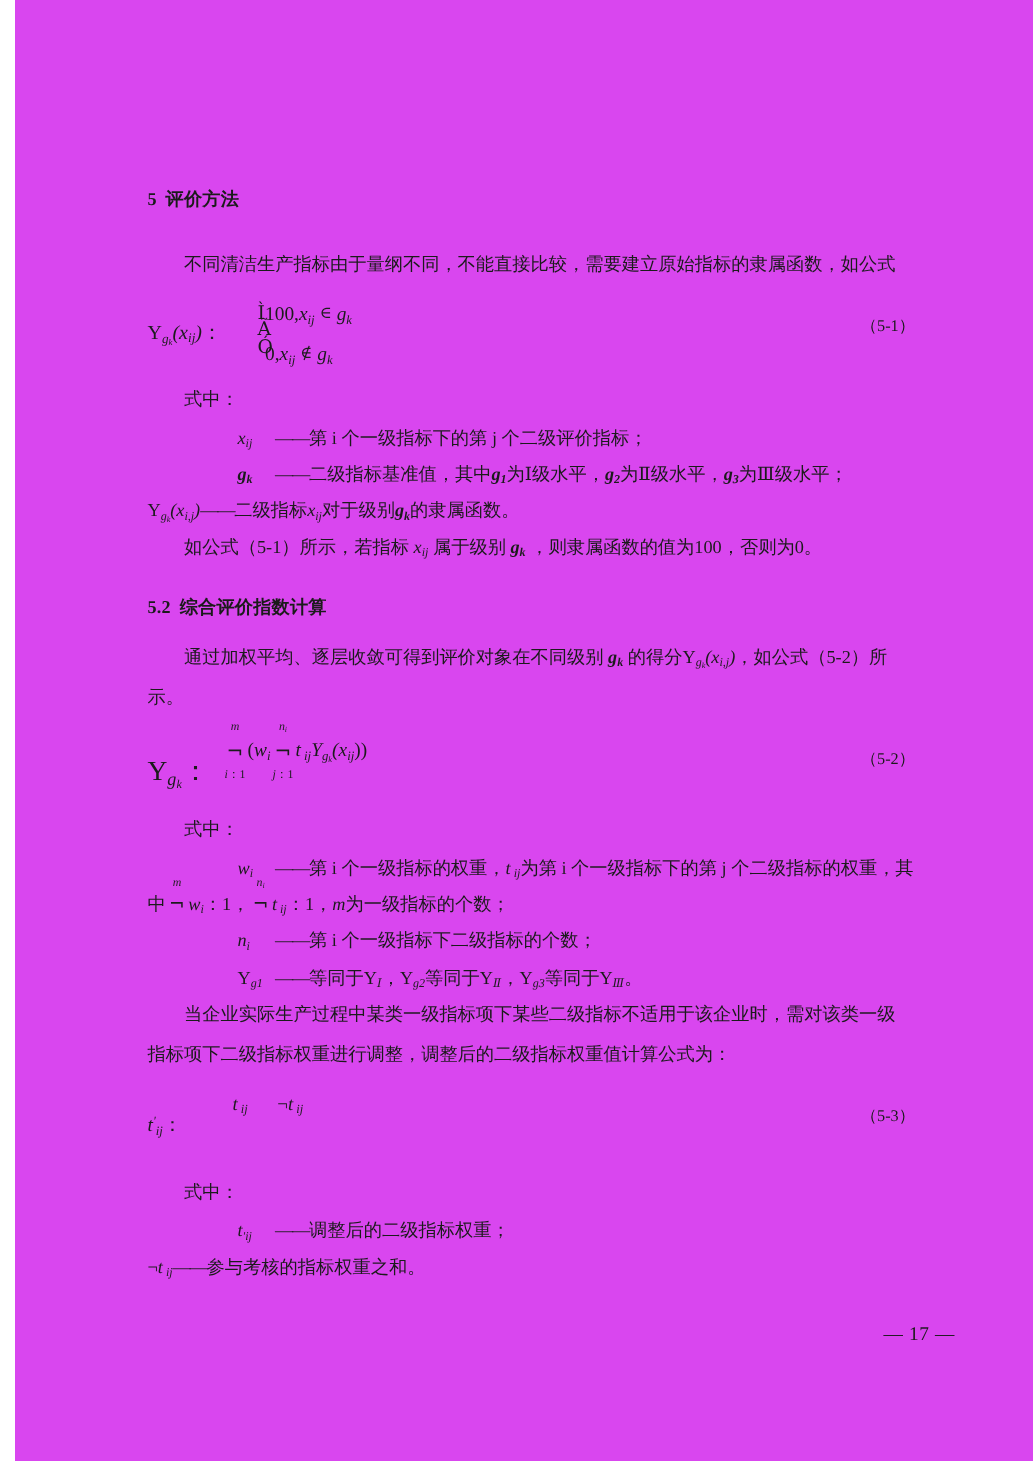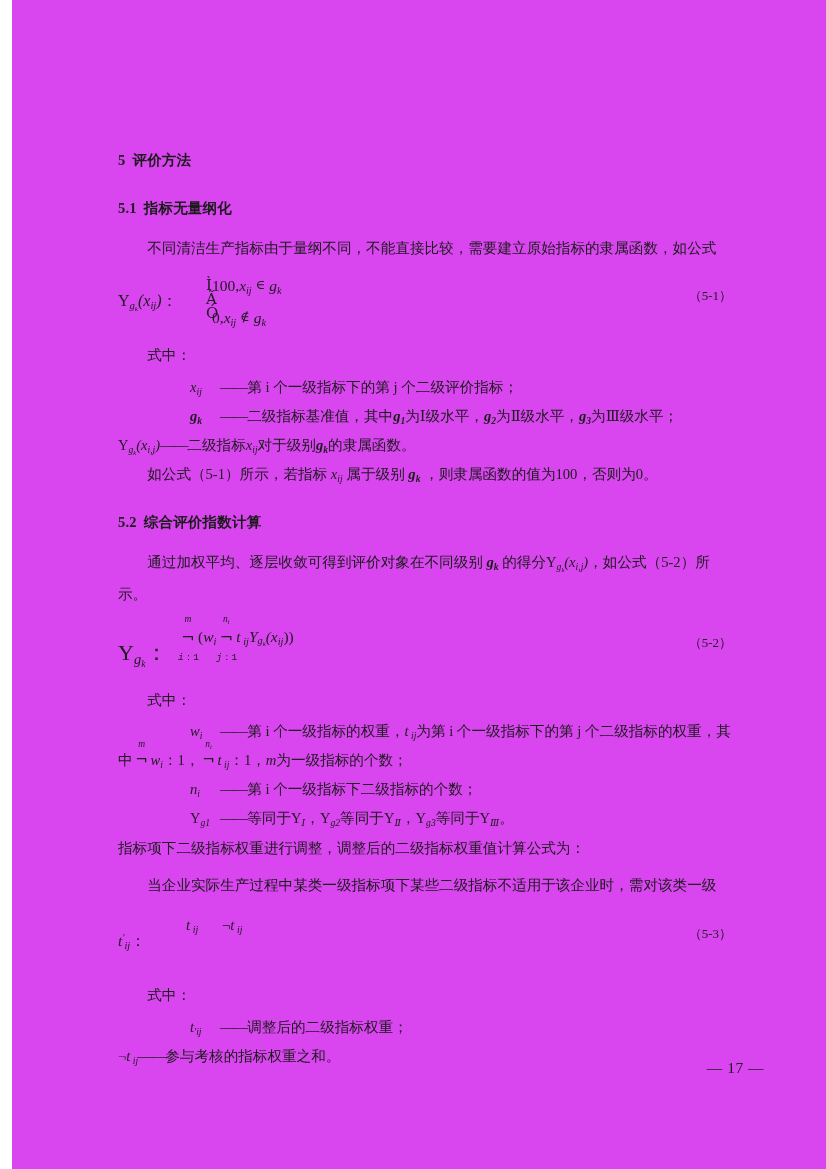--- a/index.html
+++ b/index.html
@@ -187,21 +187,21 @@
     font-family: "Liberation Serif", serif;
     text-align: center;
     white-space: nowrap;
   }
   .sumop .bot {
     position: absolute;
     left: 0; right: 0;
     bottom: -16px;
     font-size: 9.5px;
     font-style: italic;
-    font-family: Liberation Mono, monospace;
+    font-family: Liberation Serif, serif;
     text-align: center;
     white-space: nowrap;
   }
   .sumop.inline-sum {
     width: 18px;
     font-size: 15px;
     vertical-align: baseline;
   }
   .sumop.inline-sum .top { top: -13px; }
 
@@ -240,23 +240,20 @@
 </head>
 <body>
 
 <div class="page">
   <div class="content">
 
     <div class="h1">
       <span class="num">5</span><span>评价方法</span>
     </div>
 
-    <div class="h2">
-      <span class="num">5.1</span><span>指标无量纲化</span>
-    </div>
 
     <p class="para indent tight">
       <span>不同清洁生产指标由于量纲不同，不能直接比较，需要建立原始指标的隶属函数，如公式</span>
     </p>
 
     <div class="eq eq1">
       <span class="lhs mi">
         <span class="rom">Y</span><sub><span>g</span><sub><span>k</span></sub></sub><span>(x</span><sub><span>ij</span></sub><span>)</span><span class="rom">：</span>
       </span>
       <span class="brace">
@@ -330,25 +327,25 @@
     </div>
 
     <div class="defline">
       <span class="mi sym"><span>n</span><sub><span>i</span></sub></span><span class="dash">——</span><span>第 i 个一级指标下二级指标的个数；</span>
     </div>
 
     <div class="defline">
       <span class="mi sym"><span class="rom">Y</span><sub><span>g1</span></sub></span><span class="dash">——</span><span>等同于</span><span class="mi"><span class="rom">Y</span><sub><span>Ⅰ</span></sub></span><span>，</span><span class="mi"><span class="rom">Y</span><sub><span>g2</span></sub></span><span>等同于</span><span class="mi"><span class="rom">Y</span><sub><span>Ⅱ</span></sub></span><span>，</span><span class="mi"><span class="rom">Y</span><sub><span>g3</span></sub></span><span>等同于</span><span class="mi"><span class="rom">Y</span><sub><span>Ⅲ</span></sub></span><span>。</span>
     </div>
 
+    <p class="para indent tight">
+      <span>当企业实际生产过程中某类一级指标项下某些二级指标不适用于该企业时，需对该类一级</span>
+    </p>
     <p class="para">
       <span>指标项下二级指标权重进行调整，调整后的二级指标权重值计算公式为：</span>
-    </p>
-    <p class="para indent tight">
-      <span>当企业实际生产过程中某类一级指标项下某些二级指标不适用于该企业时，需对该类一级</span>
     </p>
 
     <div class="eq eq3">
       <span class="lhs mi">
         <span>t</span><sup><span>'</span></sup><sub><span>ij</span></sub><span class="rom">：</span>
       </span>
       <span class="frac mi">
         <span class="numr"><span>t</span><sub>&nbsp;<span>ij</span></sub></span>
         <span class="bar"></span>
         <span class="den"><span class="rom">¬</span><span>t</span><sub>&nbsp;<span>ij</span></sub></span>

